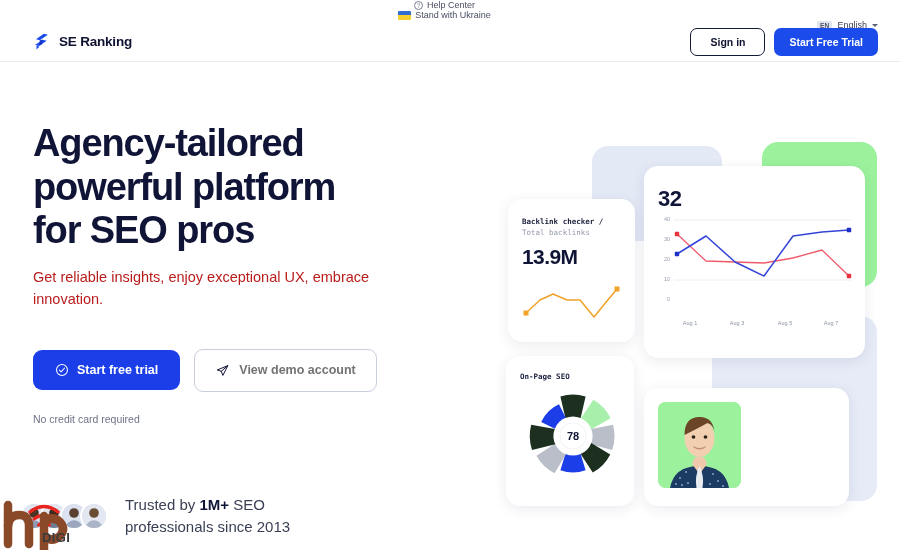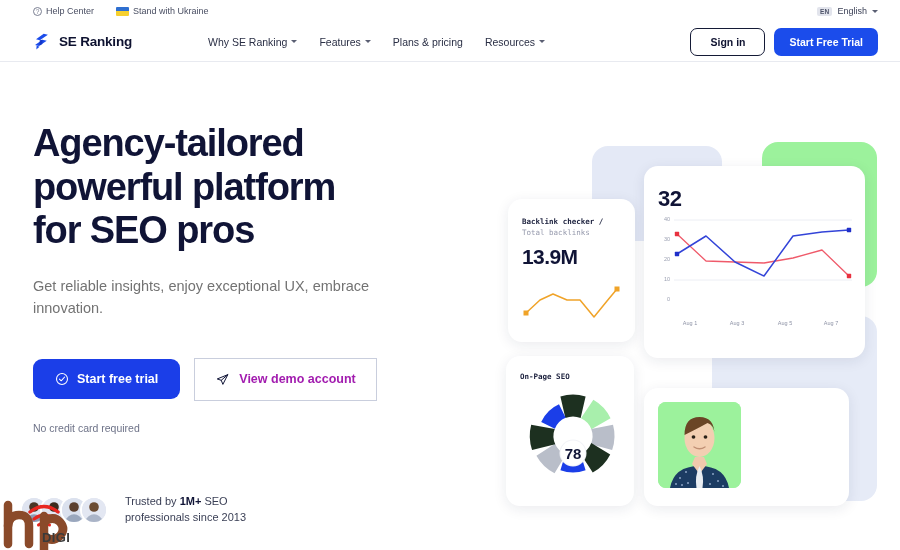--- a/index.html
+++ b/index.html
@@ -13,20 +13,21 @@
 
   
   .utility-bar {
     height: 22px;
     display: flex;
     align-items: center;
     padding: 0 22px 0 33px;
     font-size: 9px;
     color: #4a4f63;
     position: relative;
+    flex-direction: column;
   }
   .util-link {
     display: flex;
     align-items: center;
     gap: 4px;
     margin-right: 22px;
     cursor: pointer;
     white-space: nowrap;
   }
   .help-icon {
@@ -137,47 +138,47 @@
     width: 440px;
   }
   .hero-title {
     font-size: 38px;
     line-height: 1.15;
     font-weight: bold;
     letter-spacing: -1.1px;
     color: #101436;
   }
   .hero-sub {
-    margin-top: 23px;
+    margin-top: 14px;
     font-size: 14.5px;
     line-height: 1.5;
-    color: #737373;
+    color: #b91c1c;
     width: 375px;
   }
   .cta-row { margin-top: 38px; display: flex; gap: 14px; align-items: center; }
   .cta-primary {
     display: flex; align-items: center; gap: 8px;
     background: #1b3ee8;
     color: #fff;
     font-size: 12.5px;
     font-weight: bold;
     border: none;
     border-radius: 9px;
     padding: 13px 22px;
     cursor: pointer;
     font-family: inherit;
   }
   .cta-secondary {
     display: flex; align-items: center; gap: 9px;
     background: #fff;
-    color: #a21caf;
+    color: #737373;
     font-size: 12.5px;
     font-weight: bold;
     border: 1.3px solid #c9cedd;
-    border-radius: 0;
+    border-radius: 9px;
     padding: 13px 20px;
     cursor: pointer;
     font-family: inherit;
     text-align: right;
   }
   .no-card {
     margin-top: 21px;
     font-size: 10.5px;
     color: #6e7388;
   }
@@ -196,21 +197,21 @@
     border-radius: 50%;
     border: 2px solid #fff;
     margin-left: -8px;
     overflow: hidden;
     background: #dfe3ee;
     flex: none;
   }
   .avatar:first-child { margin-left: 0; }
   .trust-text {
     margin-left: 17px;
-    font-size: 11px;
+    font-size: 15px;
     line-height: 1.45;
     color: #3a3f55;
   }
   .trust-text b { font-weight: bold; color: #101436; }
 
   
   .watermark {
     position: absolute;
     left: 2px; top: 492px;
     width: 95px; height: 58px;
@@ -289,26 +290,25 @@
   .score-bubble {
     position: absolute;
     left: 50%; top: 50%;
     transform: translate(-50%,-50%);
     width: 25px; height: 25px;
     background: #fff;
     border-radius: 50%;
     display: flex;
     align-items: center;
     justify-content: center;
-    font-size: 15px;
+    font-size: 11px;
     font-weight: bold;
     color: #101436;
     z-index: 5;
     box-shadow: 0 0 0 1px #f2f3f7;
-    margin-top: 17px;
   }
 
   
   .reviews-inner { display: flex; align-items: flex-start; }
   .rev-left { width: 96px; }
   .rev-score-row { display: flex; align-items: center; gap: 9px; margin-top: 16px; }
   .g2-badge {
     width: 21px; height: 21px;
     border-radius: 50%;
     background: #ff492c;
@@ -354,37 +354,20 @@
   <div class="brand">
     <svg class="brand-mark" viewBox="0 0 24 24">
       <path d="M13.5 2.2 L3.8 9.0 L8.6 10.4 L18.8 3.4 Z" fill="#1b4ceb"></path>
       <path d="M12.0 9.8 L2.6 16.3 L7.4 17.7 L17.4 10.9 Z" fill="#1b4ceb"></path>
       <path d="M8.6 10.4 L8.2 17.4 L11.8 15.0 L12.0 9.8 Z" fill="#1436c9"></path>
       <path d="M4.6 16.9 L4.2 22.0 L8.2 18.6 Z" fill="#1b4ceb"></path>
     </svg>
     <span class="brand-name">SE Ranking</span>
   </div>
 
-  <div class="nav-links">
-    <div class="nav-link">
-      <span>Why SE Ranking</span>
-      <span class="caret"></span>
-    </div>
-    <div class="nav-link">
-      <span>Features</span>
-      <span class="caret"></span>
-    </div>
-    <div class="nav-link">
-      <span>Plans &amp; pricing</span>
-    </div>
-    <div class="nav-link">
-      <span>Resources</span>
-      <span class="caret"></span>
-    </div>
-  </div>
 
   <div class="nav-actions">
     <button class="btn-signin">Sign in</button>
     <button class="btn-trial">Start Free Trial</button>
   </div>
 </div>
 
 <div class="hero-left">
   <h1 class="hero-title">
     <div>Agency-tailored</div>

